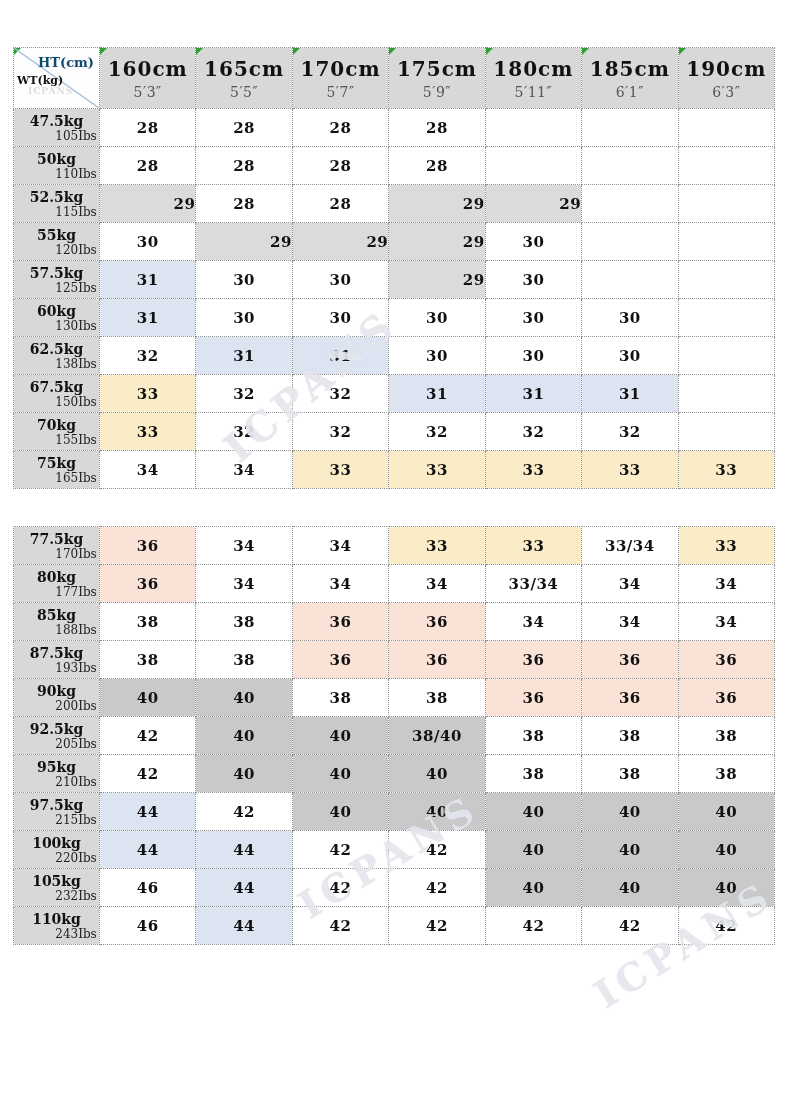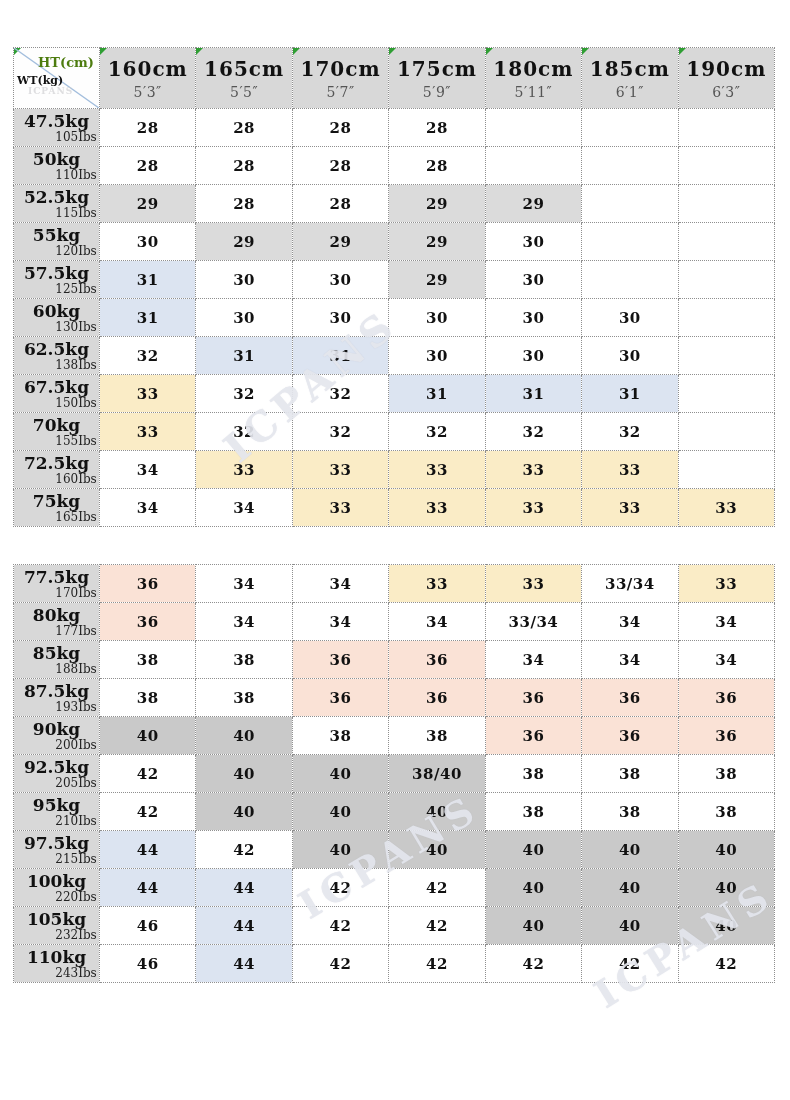--- a/index.html
+++ b/index.html
@@ -15,35 +15,35 @@
     border:1px dotted #8f8f8f; padding:0; text-align:center; vertical-align:middle;
     overflow:hidden;
   }
   thead th { height:60px; background:var(--header-bg); position:relative; }
   thead th.corner { background:#fefefe; width:85px; }
   thead th::before {
     content:''; position:absolute; top:0; left:0; width:0; height:0;
     border-top:7px solid var(--triangle); border-right:7px solid transparent;
   }
   .corner svg { position:absolute; left:0; top:0; width:100%; height:100%; }
-  .corner .ht { position:absolute; top:7px; right:5px; font-size:13px; color:#4d7c0f; }
+  .corner .ht { position:absolute; top:7px; right:5px; font-size:13px; color:#0c4a6e; }
   .corner .wt { position:absolute; bottom:21px; left:3px; font-size:11px; color:#111; }
   .corner .corner-wm {
     position:absolute; left:14px; top:38px; font-size:9px; font-weight:700;
     color:rgba(205,205,208,0.65); letter-spacing:1px; pointer-events:none;
   }
   .cm { font-size:20px; font-weight:700; color:#111; letter-spacing:1px; }
   .ft { font-size:14px; font-weight:400; color:#555; margin-top:3px; letter-spacing:0.5px; }
   tbody tr { height:38px; }
   tbody th.row-label { background:var(--label-bg); }
-  .kg { font-size:17px; font-weight:700; color:#111; line-height:1.15; }
+  .kg { font-size:14px; font-weight:700; color:#111; line-height:1.15; }
   .lbs { font-size:12px; font-weight:400; color:#222; line-height:1;padding-left:39px; }
   td.cell { font-size:15px; font-weight:700; color:#111; letter-spacing:0.5px; }
   td.c-w { background:#ffffff; }
-  td.c-g { background:var(--gray-light); }
+  td.c-g { background:var(--gray-light);text-align:right; }
   td.c-d { background:var(--gray-dark); }
   td.c-b { background:var(--blue); }
   td.c-y { background:var(--yellow); }
   td.c-p { background:var(--pink); }
   tr.gap td { border:none; height:7px; background:#ffffff; }
   .wm {
     position:absolute; font-weight:700; font-size:40px; letter-spacing:6px;
     color:rgba(230,232,239,0.88); text-shadow:0 0 1px rgba(170,172,182,0.35);
     pointer-events:none; white-space:nowrap; z-index:5;
   }
@@ -209,33 +209,20 @@
           <td class="cell c-y">33</td>
           <td class="cell c-w">32</td>
           <td class="cell c-w">32</td>
           <td class="cell c-w">32</td>
           <td class="cell c-w">32</td>
           <td class="cell c-w">32</td>
           <td class="cell c-w"></td>
         </tr>
         <tr>
           <th class="row-label">
-            <div class="kg">72.5kg</div>
-            <div class="lbs">160Ibs</div>
-          </th>
-          <td class="cell c-w">34</td>
-          <td class="cell c-y">33</td>
-          <td class="cell c-y">33</td>
-          <td class="cell c-y">33</td>
-          <td class="cell c-y">33</td>
-          <td class="cell c-y">33</td>
-          <td class="cell c-w"></td>
-        </tr>
-        <tr>
-          <th class="row-label">
             <div class="kg">75kg</div>
             <div class="lbs">165Ibs</div>
           </th>
           <td class="cell c-w">34</td>
           <td class="cell c-w">34</td>
           <td class="cell c-y">33</td>
           <td class="cell c-y">33</td>
           <td class="cell c-y">33</td>
           <td class="cell c-y">33</td>
           <td class="cell c-y">33</td>

